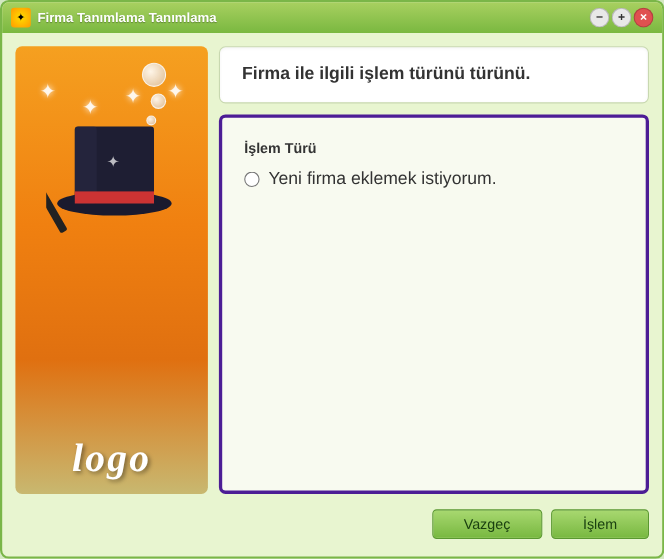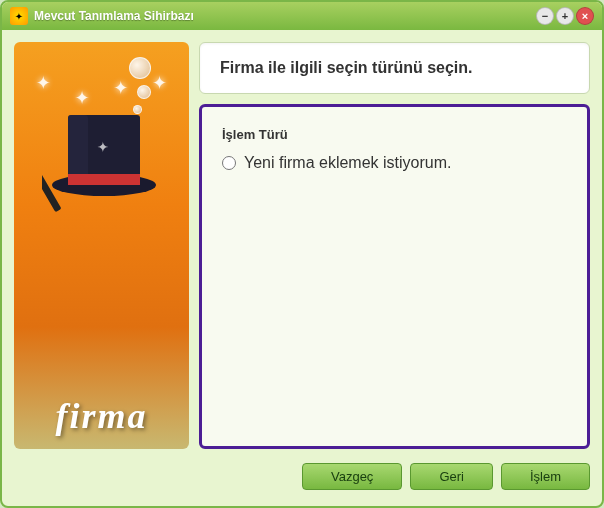--- a/index.html
+++ b/index.html
@@ -239,21 +239,21 @@
   </style>
 </head>
 <body>
 
 <div class="window">
 
   <div class="title-bar">
     <div class="title-bar-icon">
       <span style="font-size:10px;">✦</span>
     </div>
-    <span class="title-bar-text">Mevcut Tanımlama Sihirbazı</span>
+    <span class="title-bar-text">Firma Tanımlama Tanımlama</span>
     <div class="title-bar-buttons">
       <div class="title-btn minimize">
         <span>−</span>
       </div>
       <div class="title-btn maximize">
         <span>+</span>
       </div>
       <div class="title-btn close">
         <span>×</span>
       </div>
@@ -289,40 +289,39 @@
             <rect x="26" y="18" width="72" height="70" rx="3" fill="#1e1e33"></rect>
 
             <rect x="26" y="18" width="20" height="70" rx="3" fill="#2a2a45" opacity="0.5"></rect>
 
             <rect x="26" y="77" width="72" height="11" fill="#cc3333"></rect>
 
             <text x="55" y="55" fill="white" font-size="14" opacity="0.7">✦</text>
           </svg>
         </div>
 
-        <span class="logo-text">firma</span>
+        <span class="logo-text">logo</span>
       </div>
 
       <div class="right-panel">
 
         <div class="header-box">
-          <span class="header-box-text">Firma ile ilgili seçin türünü seçin.</span>
+          <span class="header-box-text">Firma ile ilgili işlem türünü türünü.</span>
         </div>
 
         <div class="content-box">
           <div class="islem-turu-label">İşlem Türü</div>
 
           <label class="radio-option">
             <input type="radio" name="islem_turu" class="radio-input" style="">
             <span class="radio-label">Yeni firma eklemek istiyorum.</span>
           </label>
 
         </div>
       </div>
     </div>
 
     <div class="footer">
       <button class="footer-btn">Vazgeç</button>
-      <button class="footer-btn">Geri</button>
       <button class="footer-btn">İşlem</button>
     </div>
   </div>
 </div>
 
 </body></html>

